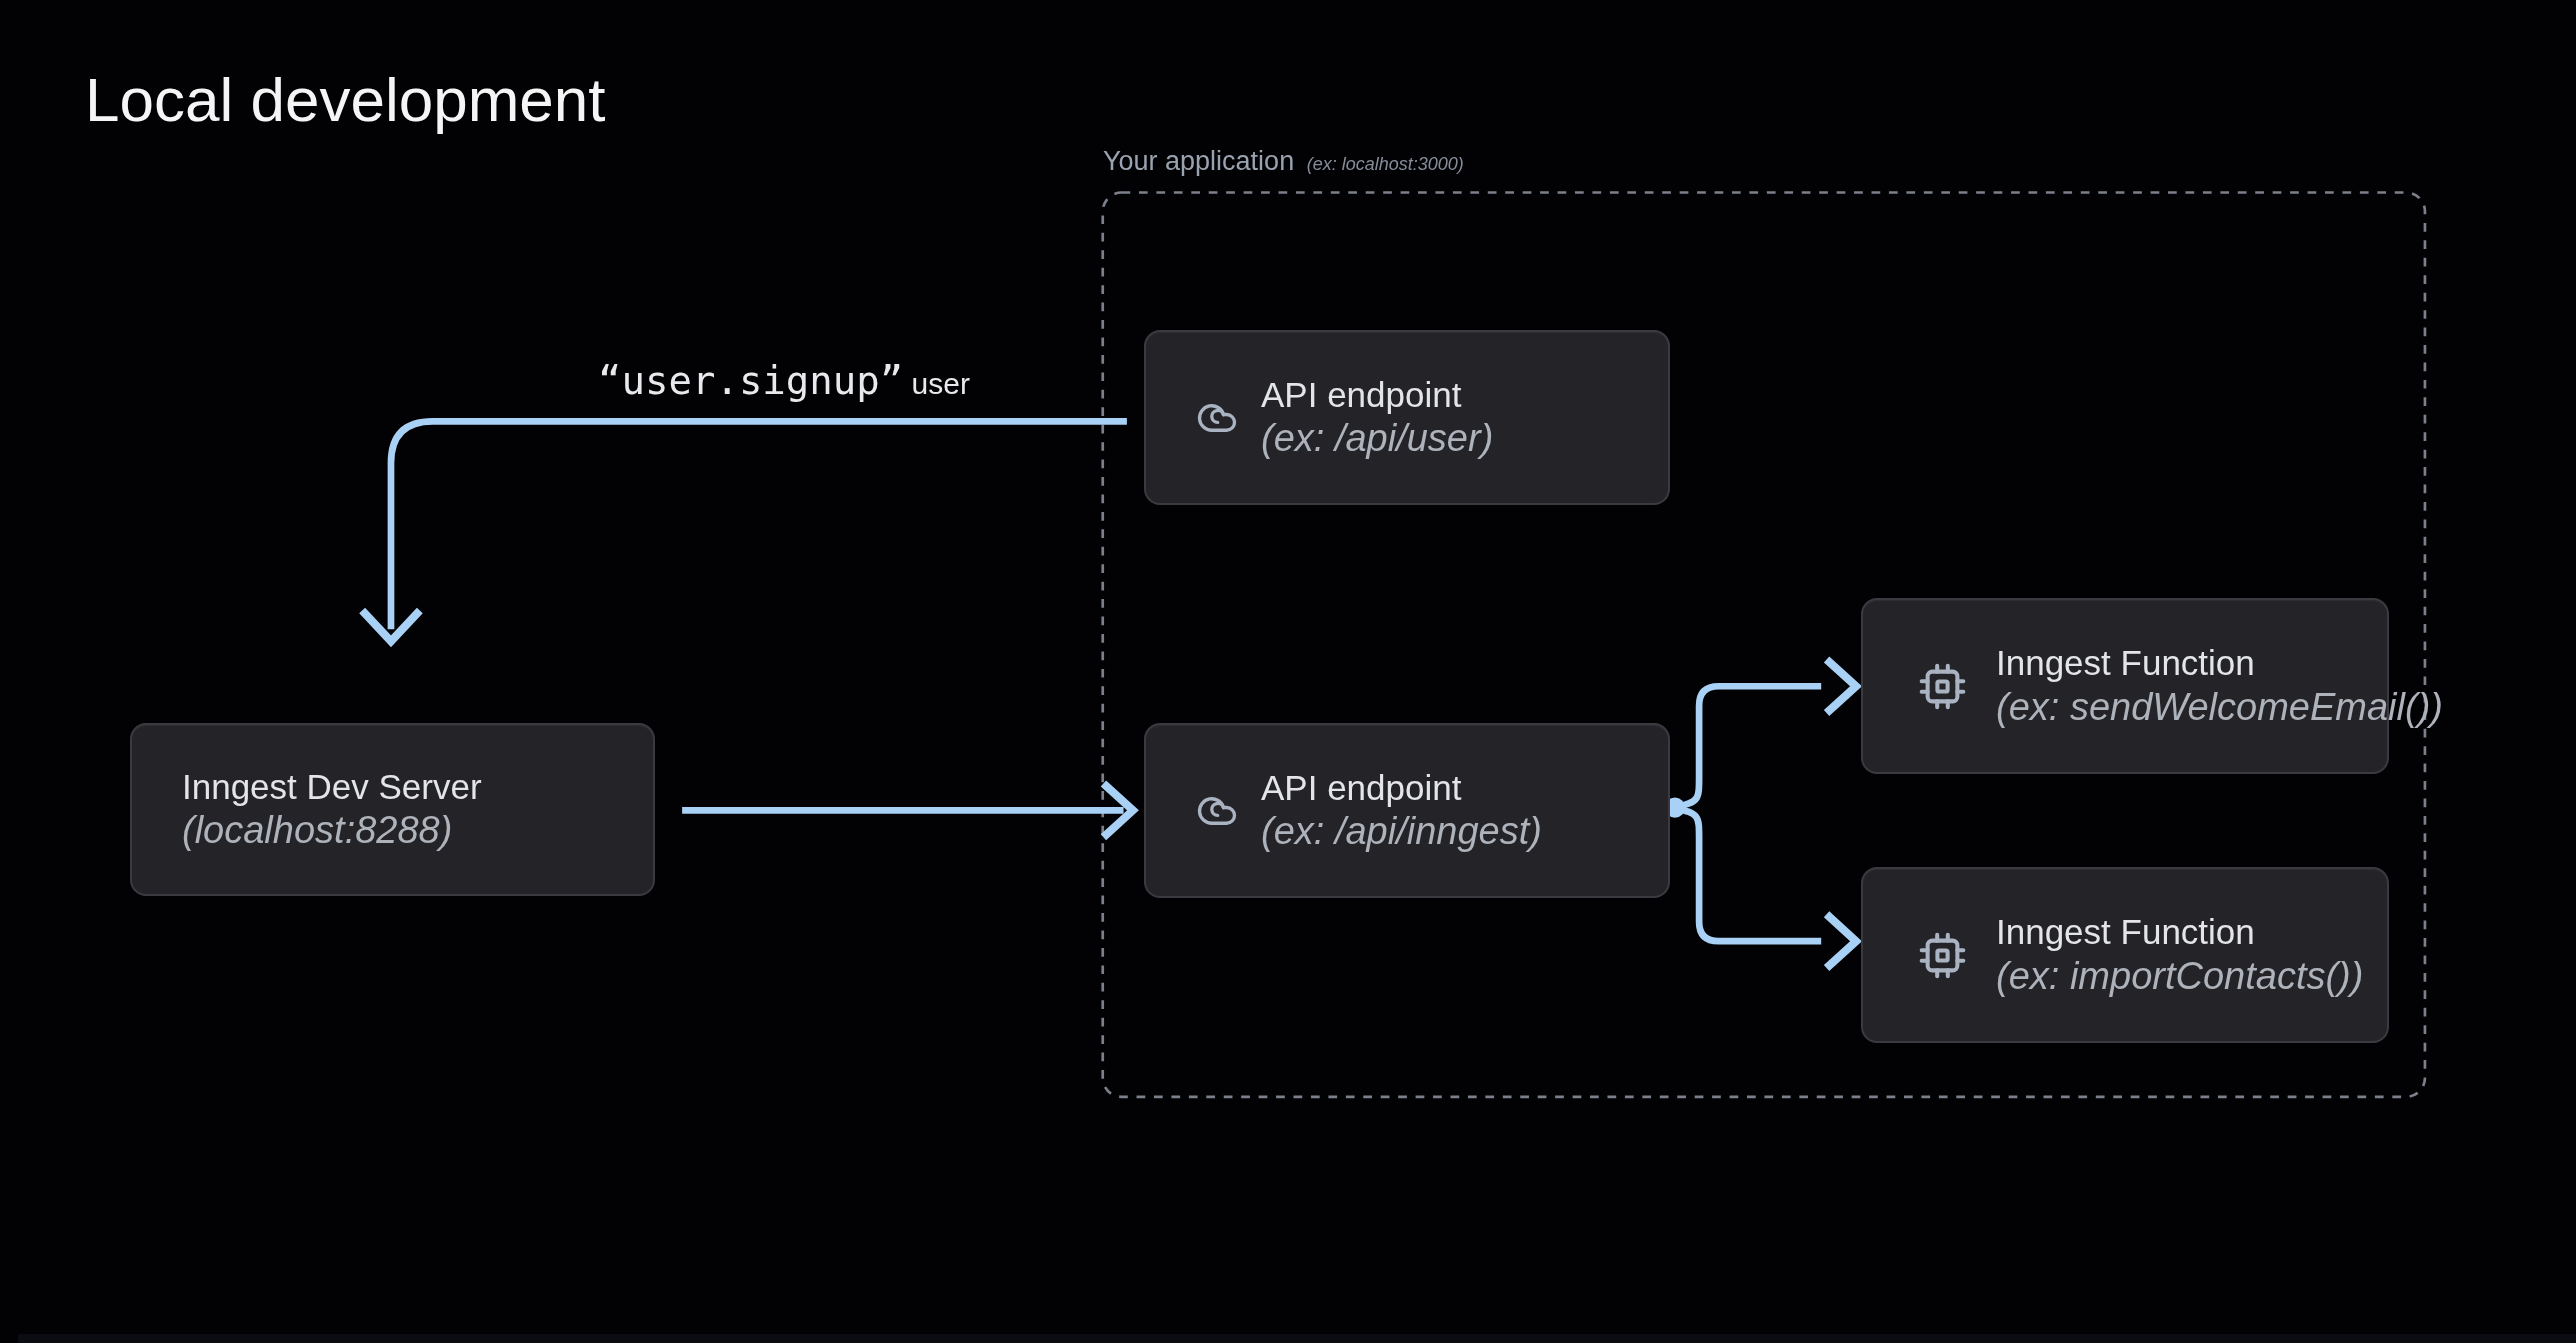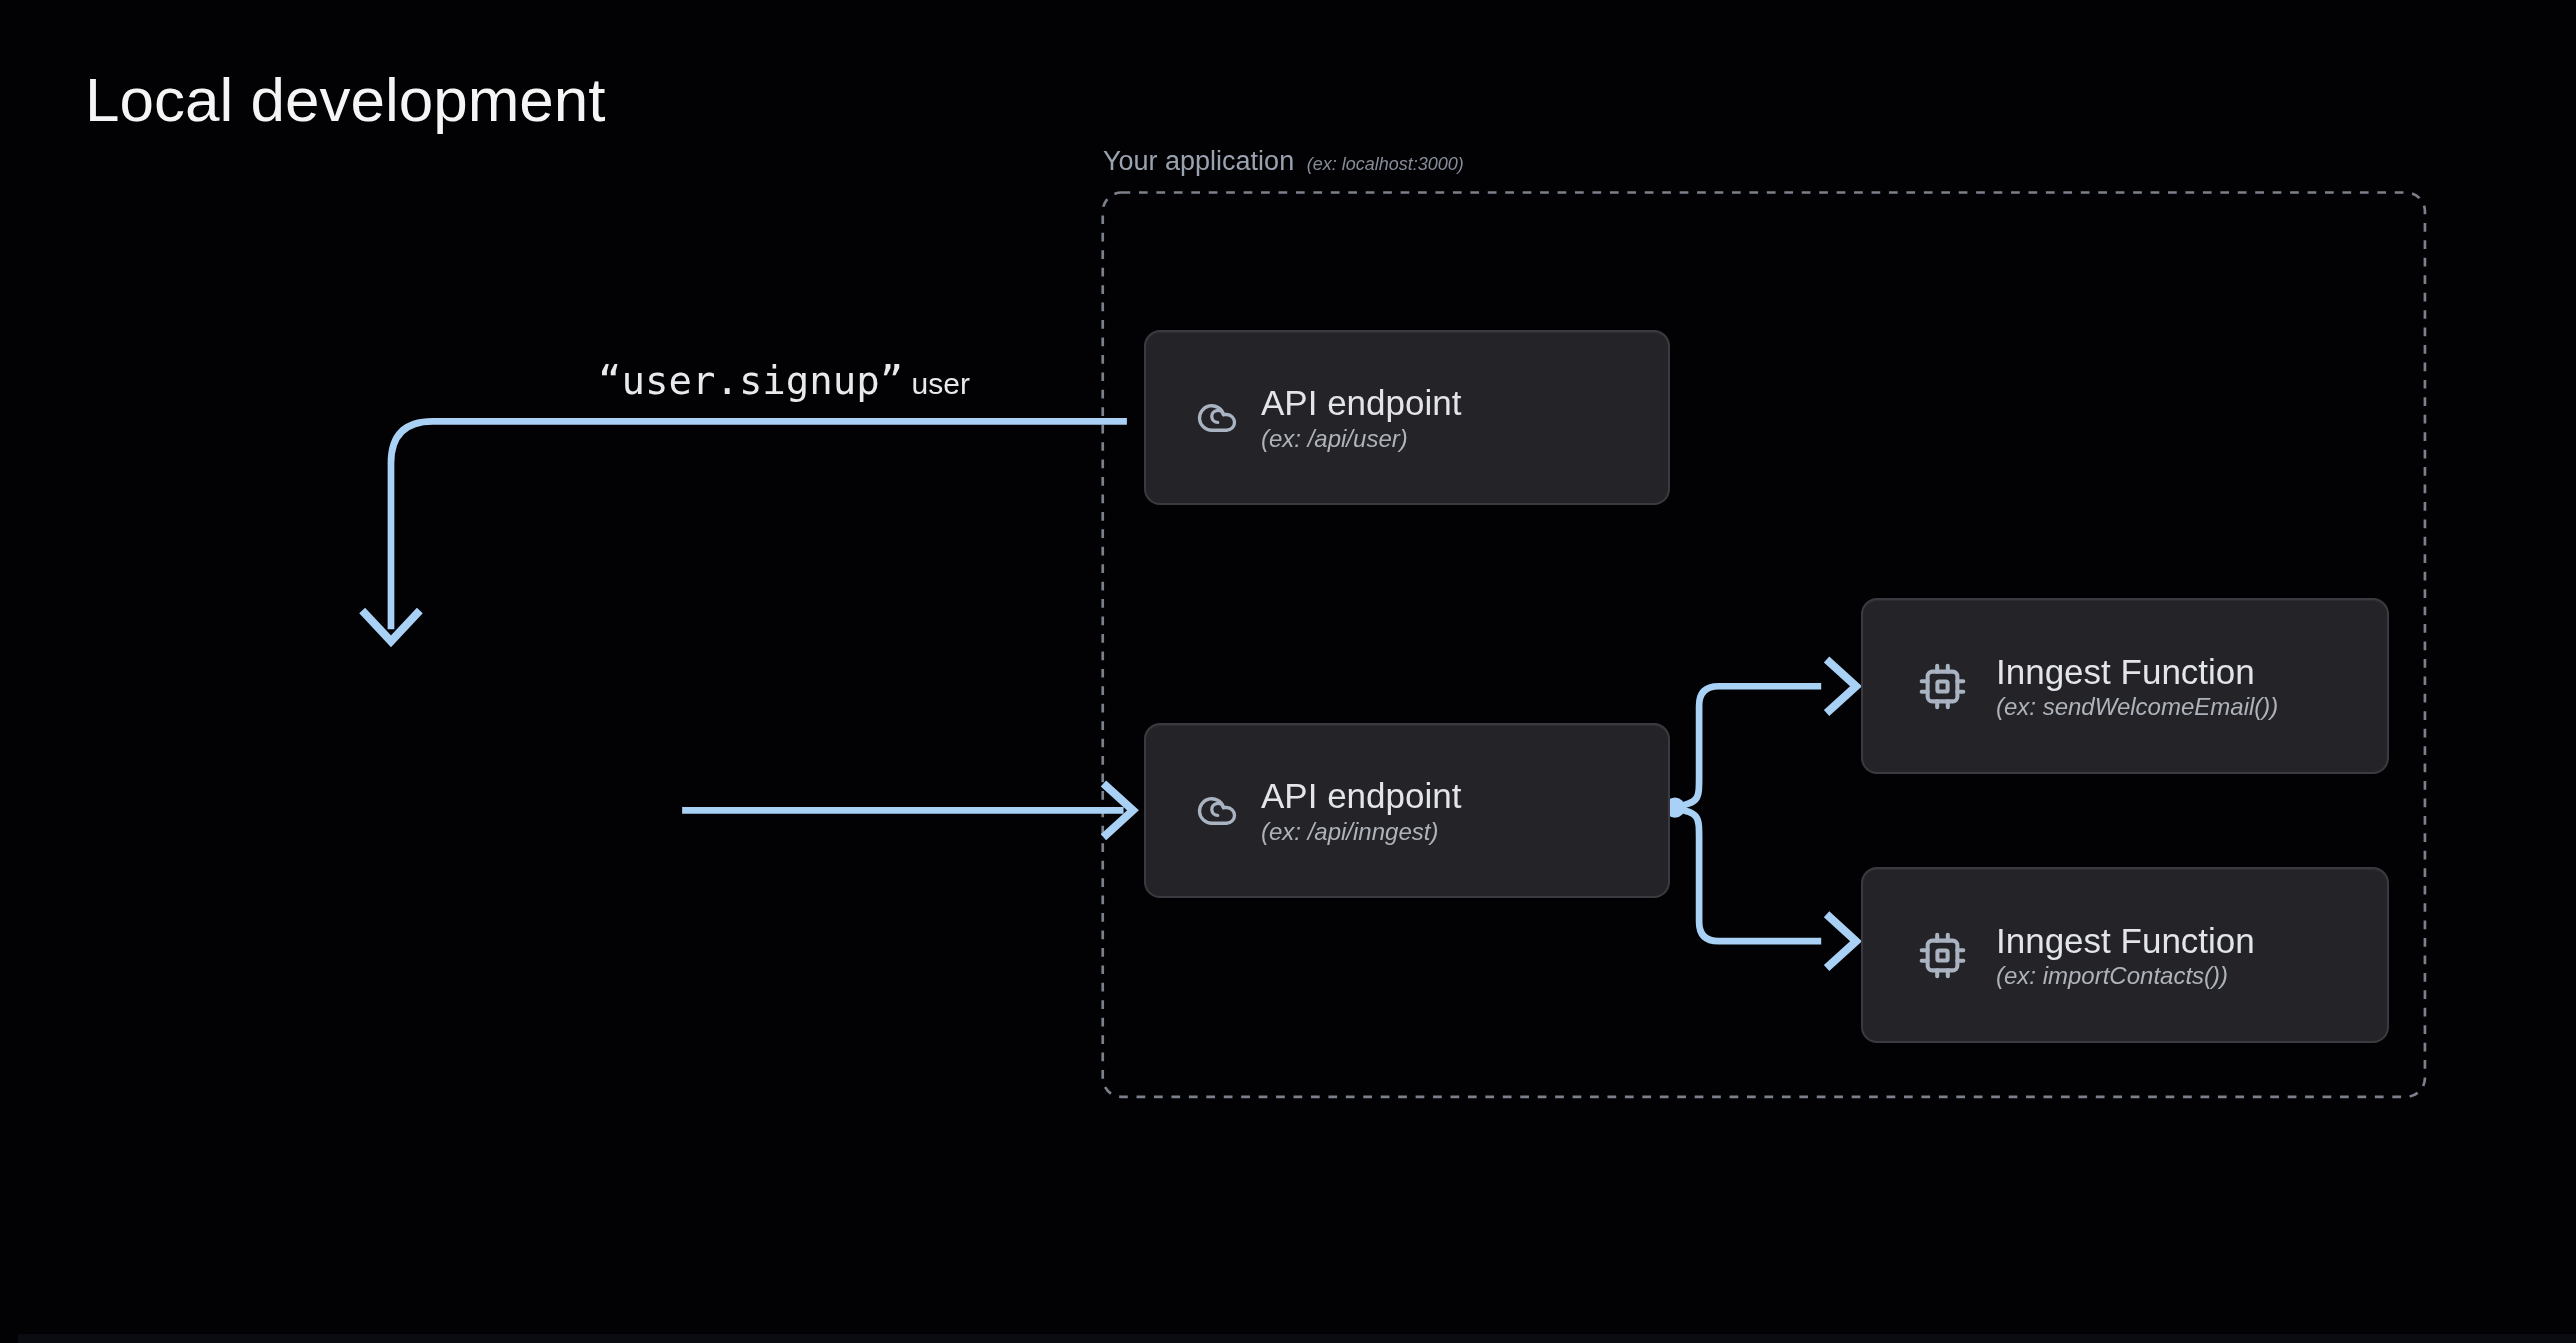--- a/index.html
+++ b/index.html
@@ -66,21 +66,21 @@
     color: #a9b3c2;
   }
   .node-text { line-height: 1.18; }
   .node-title {
     font-size: 35px;
     font-weight: 400;
     color: #e3e5e9;
     white-space: nowrap;
   }
   .node-sub {
-    font-size: 24px;
+    font-size: 38px;
     font-style: italic;
     color: #aeb2ba;
     white-space: nowrap;
     margin-top: 1.3px;
   }
   .node.dev { padding-left: 50px; }
   .node.api { padding-left: 50px; }
   .node.api .icon-wrap { margin-right: 23px; }
   .node.fn  { padding-left: 54px; }
   .node.fn .icon-wrap { margin-right: 28px; }
@@ -137,20 +137,26 @@
 
     <circle cx="2470" cy="1204" r="15" fill="#a8d1f5"></circle>
 
     <path d="M 2470 1204 C 2506 1194 2506 1194 2506 1156 L 2506 1052 Q 2506 1023 2535 1023 L 2688 1023" fill="none" stroke="#a8d1f5" stroke-width="10"></path>
     <path d="M 2696 983 L 2740 1023 L 2696 1063" fill="none" stroke="#a8d1f5" stroke-width="12"></path>
 
     <path d="M 2470 1204 C 2506 1214 2506 1214 2506 1252 L 2506 1374 Q 2506 1403 2535 1403 L 2688 1403" fill="none" stroke="#a8d1f5" stroke-width="10"></path>
     <path d="M 2696 1363 L 2740 1403 L 2696 1443" fill="none" stroke="#a8d1f5" stroke-width="12"></path>
   </svg>
 
+  <div class="node dev" id="node-dev">
+    <div class="node-text">
+      <div class="node-title">Inngest Dev Server</div>
+      <div class="node-sub">(localhost:8288)</div>
+    </div>
+  </div>
 
   <div class="node api" id="node-apiuser">
     <span class="icon-wrap">
       <svg width="42" height="42" viewBox="0 0 24 24" fill="none" stroke="currentColor" stroke-width="1.9" stroke-linecap="round" stroke-linejoin="round">
         <path d="M17.5 19H9a7 7 0 1 1 6.71-9h1.79a4.5 4.5 0 1 1 0 9Z"></path>
         <path d="M15.7 10.2a3.4 3.4 0 1 0-3.3 4.3"></path>
       </svg>
     </span>
     <div class="node-text">
       <div class="node-title">API endpoint</div>

